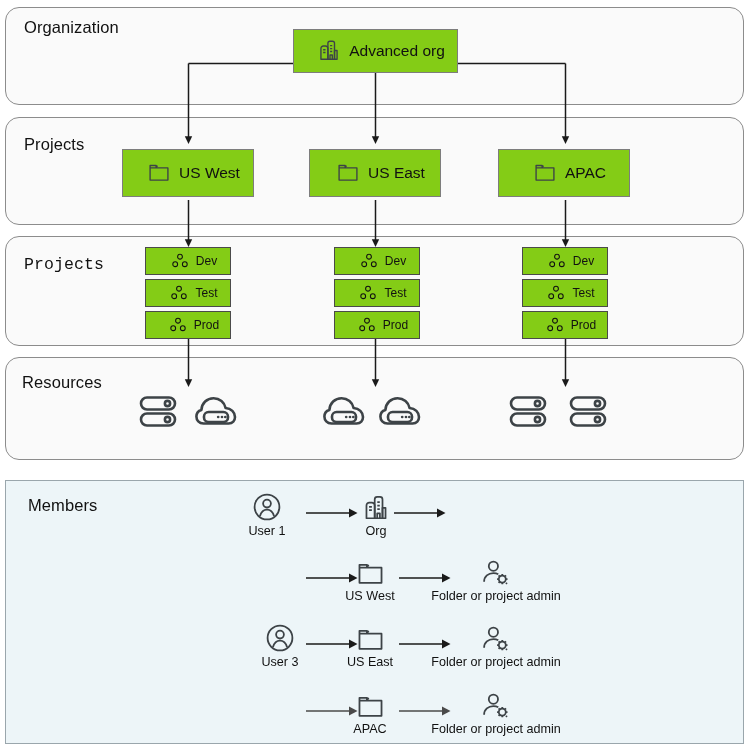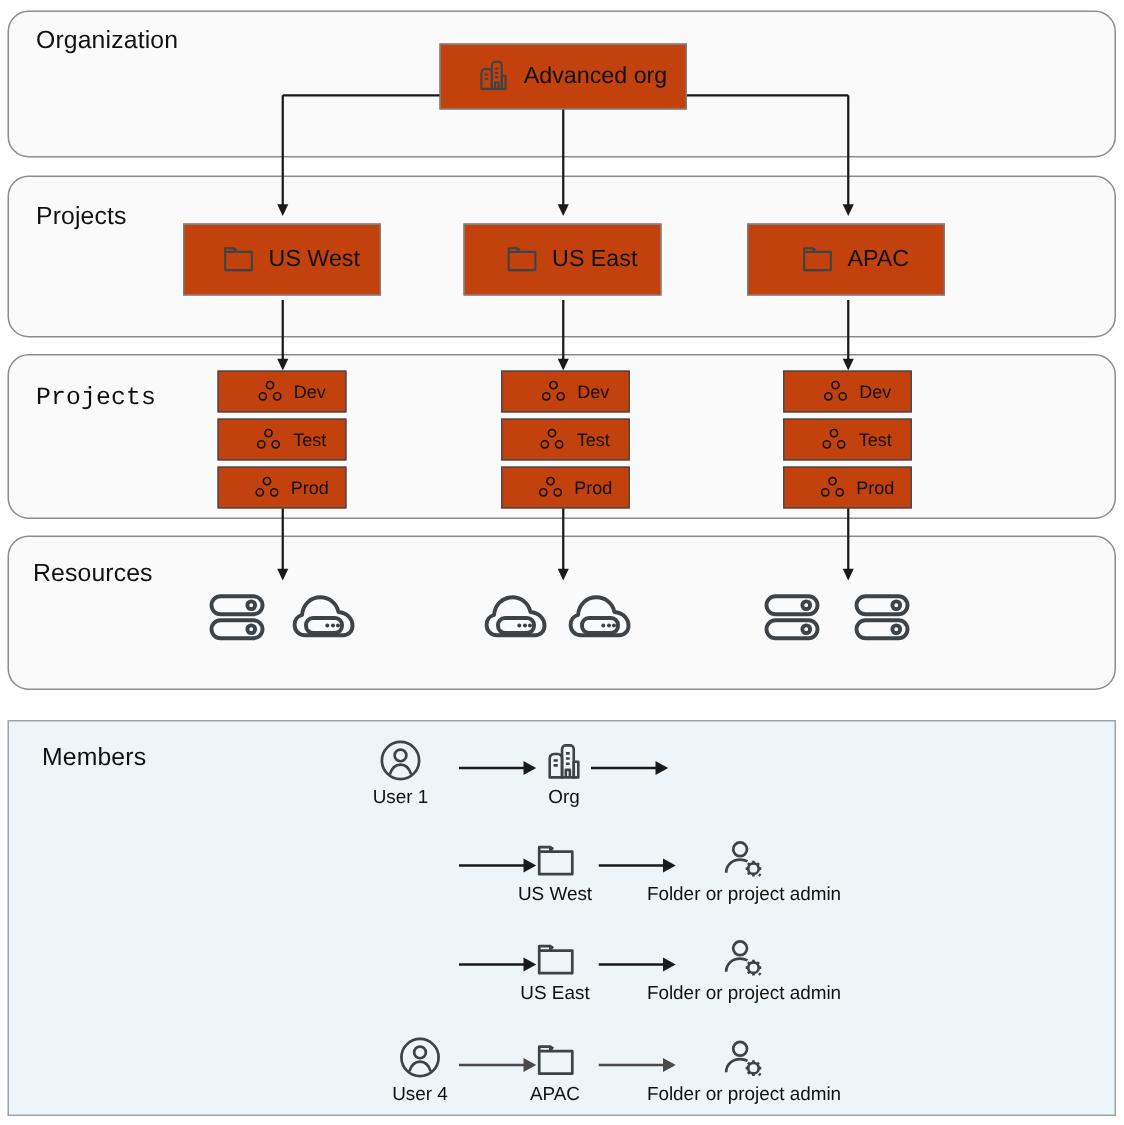--- a/index.html
+++ b/index.html
@@ -24,21 +24,21 @@
     font-size:16.5px;
     color:#111;
     letter-spacing:.1px;
     white-space:nowrap;
   }
 
   
   .node{
     position:absolute;
     box-sizing:border-box;
-    background:#c2410c;
+    background:#84cc16;
     border:1.4px solid #7d7d7d;
     display:flex;align-items:center;justify-content:center;
     gap:9px;
     font-size:15.5px;
     color:#111;
     white-space:nowrap;
     padding-left:12px;
   }
   .node.small{font-size:12px;gap:7px;border:1.2px solid #4a4a4a;}
   .node .lbl{display:inline-block;}
@@ -406,20 +406,32 @@
             <path d="M21.3,14.9 v1.4 M21.3,23.9 v1.4 M16.1,20.1 h1.4 M25.1,20.1 h1.4
                      M17.6,16.4 l1,1 M25,23.8 l1,1 M25,16.4 l-1,1 M17.6,23.8 l1,-1"></path>
           </g>
         </svg>
       </span>
       <span class="cap">Folder or project admin</span>
     </div>
   </div>
 
   <div class="mrow" style="left:0;top:623px;width:749px;">
+    <div class="mcell" style="left:253px;width:54px;">
+      <span class="iconbox">
+        <svg class="ico" width="30" height="30" viewBox="0 0 30 30">
+          <g fill="none" stroke="#3d4347" stroke-width="1.8">
+            <circle cx="15" cy="15" r="12.4"></circle>
+            <circle cx="15" cy="11.6" r="3.9"></circle>
+            <path d="M7.9,24.2 C9.3,19.6 12,17.7 15,17.7 C18,17.7 20.7,19.6 22.1,24.2"></path>
+          </g>
+        </svg>
+      </span>
+      <span class="cap">User 3</span>
+    </div>
     <span style="position:absolute;left:306px;top:13px;">
       <svg width="53" height="12" viewBox="0 0 53 12">
         <path d="M0,6 H44" stroke="#1a1a1a" stroke-width="1.7"></path>
         <path d="M43,1.4 L51.5,6 L43,10.6 z" fill="#1a1a1a"></path>
       </svg>
     </span>
     <div class="mcell" style="left:340px;width:60px;">
       <span class="iconbox">
         <svg class="ico" width="27" height="26" viewBox="0 0 24 22">
           <path d="M2.2,5.4 h6.4 l1.7,-2.6 h0 M2.2,5.4 v13.4 h19.6 V5.4 z M2.2,5.4 l0,-2.6 h6.6 l0,2.6" fill="none" stroke="#3d4347" stroke-width="1.6" stroke-linejoin="round"></path>
@@ -443,32 +455,20 @@
             <path d="M21.3,14.9 v1.4 M21.3,23.9 v1.4 M16.1,20.1 h1.4 M25.1,20.1 h1.4
                      M17.6,16.4 l1,1 M25,23.8 l1,1 M25,16.4 l-1,1 M17.6,23.8 l1,-1"></path>
           </g>
         </svg>
       </span>
       <span class="cap">Folder or project admin</span>
     </div>
   </div>
 
   <div class="mrow" style="left:0;top:690px;width:749px;">
-    <div class="mcell" style="left:253px;width:54px;">
-      <span class="iconbox">
-        <svg class="ico" width="30" height="30" viewBox="0 0 30 30">
-          <g fill="none" stroke="#3d4347" stroke-width="1.8">
-            <circle cx="15" cy="15" r="12.4"></circle>
-            <circle cx="15" cy="11.6" r="3.9"></circle>
-            <path d="M7.9,24.2 C9.3,19.6 12,17.7 15,17.7 C18,17.7 20.7,19.6 22.1,24.2"></path>
-          </g>
-        </svg>
-      </span>
-      <span class="cap">User 4</span>
-    </div>
     <span style="position:absolute;left:306px;top:13px;">
       <svg width="53" height="12" viewBox="0 0 53 12">
         <path d="M0,6 H44" stroke="#4a4a4a" stroke-width="1.7"></path>
         <path d="M43,1.4 L51.5,6 L43,10.6 z" fill="#4a4a4a"></path>
       </svg>
     </span>
     <div class="mcell" style="left:340px;width:60px;">
       <span class="iconbox">
         <svg class="ico" width="27" height="26" viewBox="0 0 24 22">
           <path d="M2.2,5.4 h6.4 l1.7,-2.6 h0 M2.2,5.4 v13.4 h19.6 V5.4 z M2.2,5.4 l0,-2.6 h6.6 l0,2.6" fill="none" stroke="#3d4347" stroke-width="1.6" stroke-linejoin="round"></path>

